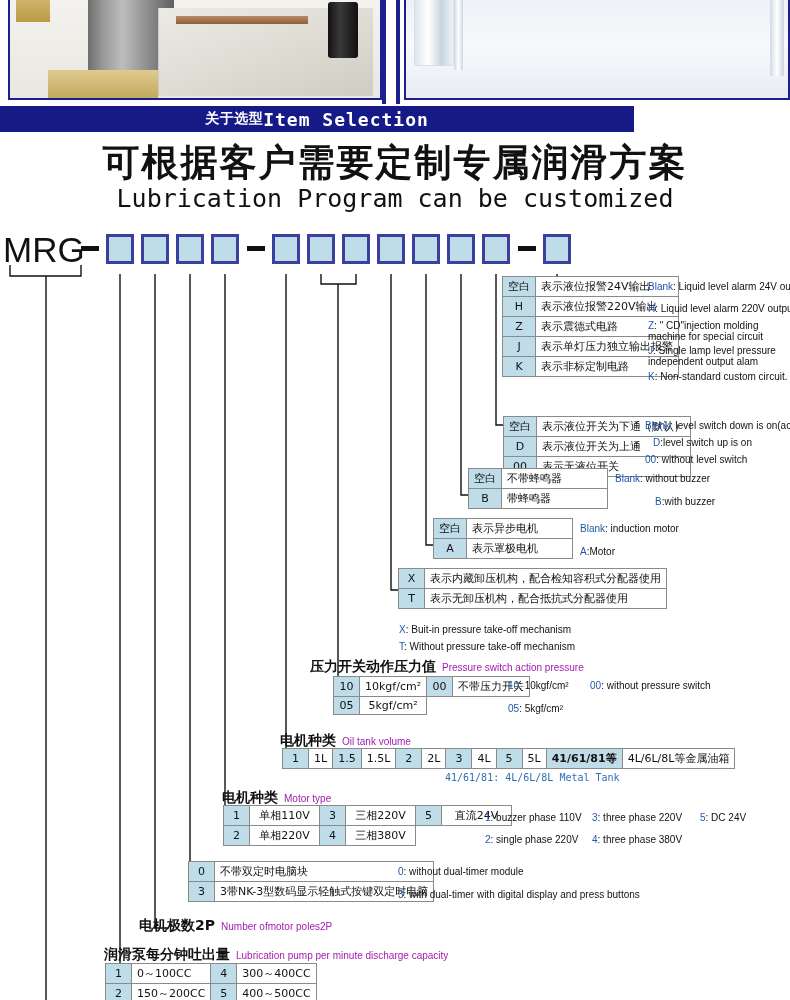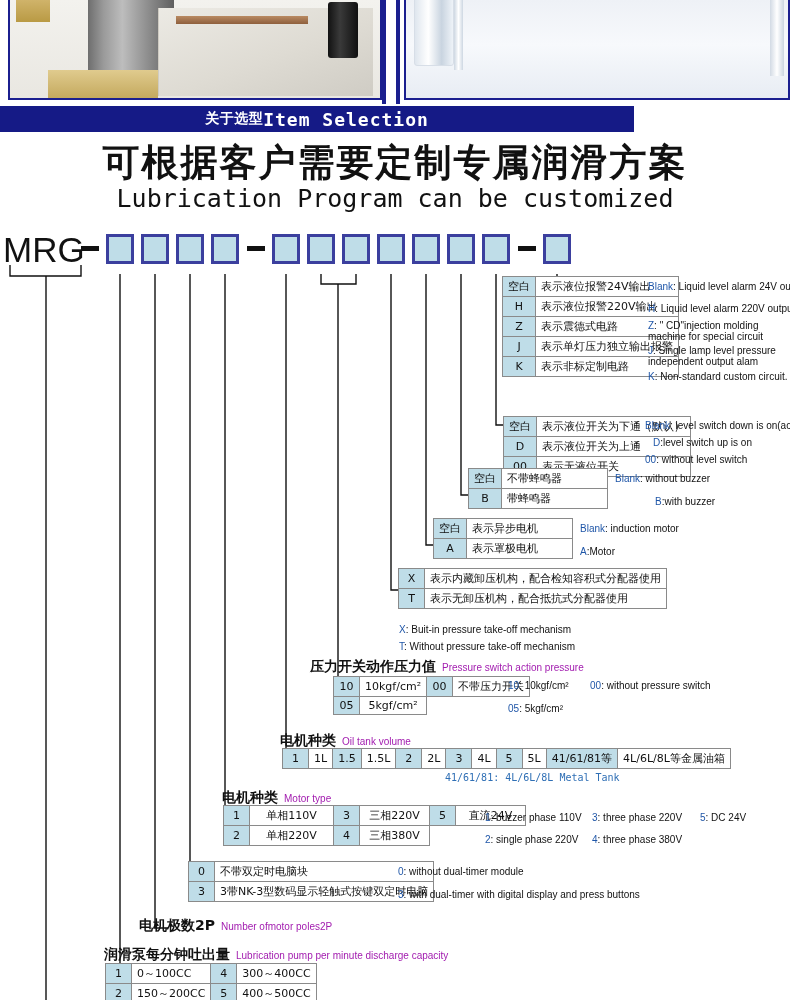--- a/index.html
+++ b/index.html
@@ -308,35 +308,35 @@
     <td class="k">1</td>
         <td class="v" style="text-align:center">1L</td>
     <td class="k">1.5</td>
         <td class="v" style="text-align:center">1.5L</td>
     <td class="k">2</td>
         <td class="v" style="">2L</td>
     <td class="k">3</td>
         <td class="v" style="text-align:center">4L</td>
     <td class="k">5</td>
         <td class="v" style="text-align:center">5L</td>
-    <td class="k" style="width:auto;font-weight:normal">41/61/81等</td>
+    <td class="k" style="width:auto;font-weight:bold">41/61/81等</td>
         <td class="v" style="text-align:right">4L/6L/8L等金属油箱</td>
   </tr>
 </tbody>
   </table>
 <div class="monoNote" style="left:445px; top:772px;">41/61/81: 4L/6L/8L Metal Tank</div>
 
 <div class="secHead" style="left:222px; top:788px;">
   <span class="cn">电机种类</span><span class="en">Motor type</span>
 </div>
 <table class="tbl" style="left:223px; top:805px;">
   <tbody>
       <tr>
     <td class="k">1</td>
-        <td class="v" style="width:84px;text-align:center">单相110V</td>
+        <td class="v" style="width:70px;text-align:center">单相110V</td>
     <td class="k">3</td>
         <td class="v" style="width:70px;text-align:center">三相220V</td>
     <td class="k">5</td>
         <td class="v" style="width:70px;text-align:center">直流24V</td>
   </tr>
   <tr>
     <td class="k">2</td>
         <td class="v" style="text-align:center">单相220V</td>
     <td class="k">4</td>
         <td class="v" style="text-align:center">三相380V</td>

